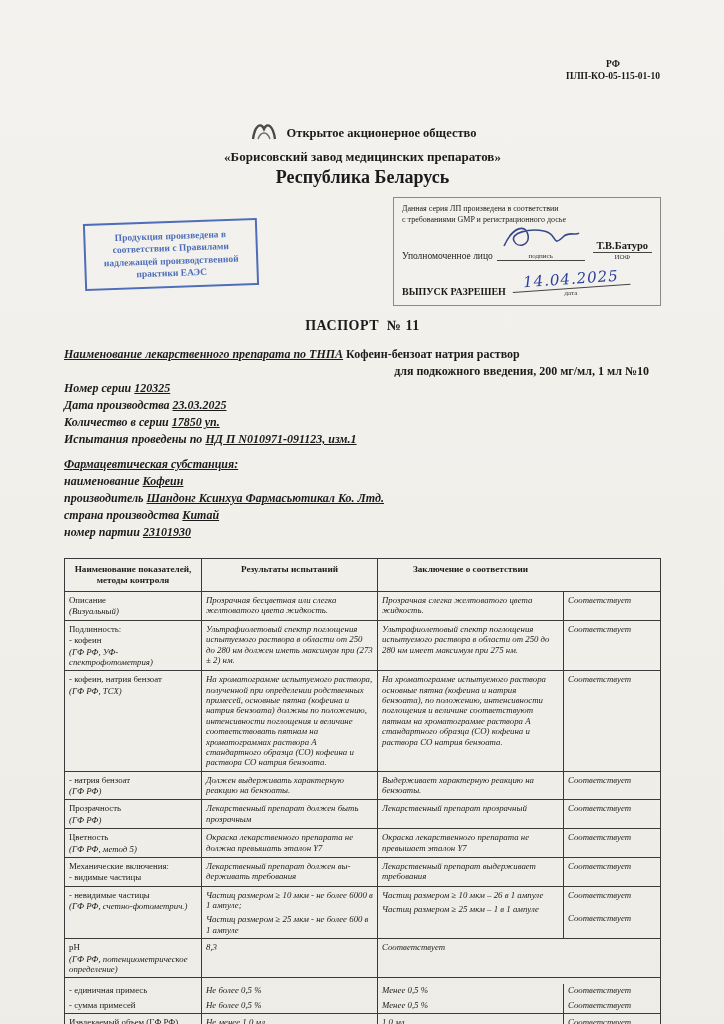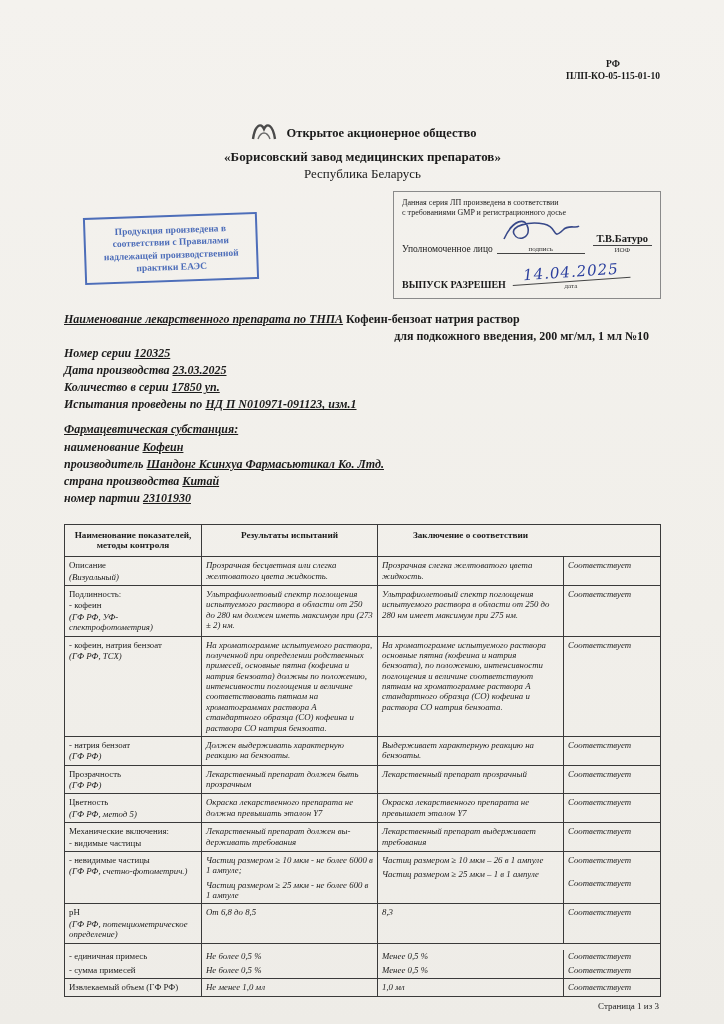--- a/index.html
+++ b/index.html
@@ -16,21 +16,21 @@
   .content{padding:120px 63px 0 64px;}
 
   
   .ref{position:absolute;top:58px;right:64px;text-align:center;font-size:9.5px;font-weight:bold;line-height:1.3;}
 
   
   .company{display:flex;flex-direction:column;align-items:center;line-height:1.35;}
   .company .row1{display:flex;align-items:center;gap:8px;}
   .company .t1{font-weight:bold;font-size:12.5px;}
   .company .t2{font-weight:bold;font-size:13px;}
-  .company .t3{font-weight:normal;font-size:13px;}
+  .company .t3{font-weight:bold;font-size:18px;}
 
   
   .mid{display:flex;justify-content:space-between;align-items:flex-start;margin-top:8px;}
   .gmp-stamp{
     margin-left:20px;margin-top:24px;
     width:158px;padding:7px 6px;
     border:2px solid var(--stamp-blue,#4063b5);
     color:var(--stamp-blue,#4063b5);
     font-size:9.5px;font-weight:bold;text-align:center;line-height:1.3;
     transform:rotate(-2deg);
@@ -140,20 +140,21 @@
         <div class="release-row">
           <span class="release-label">ВЫПУСК РАЗРЕШЕН</span>
           <span class="date-area">
             <span class="hand-date">14.04.2025</span>
             <span class="caption">дата</span>
           </span>
         </div>
       </div>
     </div>
 
+    <div class="title">ПАСПОРТ  № 11</div>
 
     <div class="pre">
       <div class="pline">
         <span class="lbl u">Наименование лекарственного препарата по ТНПА</span>
         <span class="val-upright">Кофеин-бензоат натрия раствор</span>
       </div>
       <div class="pline pline-right">
         <span class="val-upright">для подкожного введения, 200 мг/мл, 1 мл №10</span>
       </div>
       <div class="pline">
@@ -323,23 +324,20 @@
             <div class="tcell cell-concl">
               <div class="line">Соответствует</div>
               <div class="line">Соответствует</div>
             </div>
           </div>
           <div class="trow">
             <div class="tcell cell-name">
               <div class="line">рН</div>
               <div class="method">(ГФ РФ, потенциометрическое определение)</div>
             </div>
-            <div class="tcell cell-req">
-              <div class="line">От 6,8 до 8,5</div>
-            </div>
             <div class="tcell cell-res">
               <div class="line">8,3</div>
             </div>
             <div class="tcell cell-concl">
               <div class="line">Соответствует</div>
             </div>
           </div>
           <div class="trow">
             <div class="tcell cell-req"></div>
             <div class="tcell cell-res"></div>

